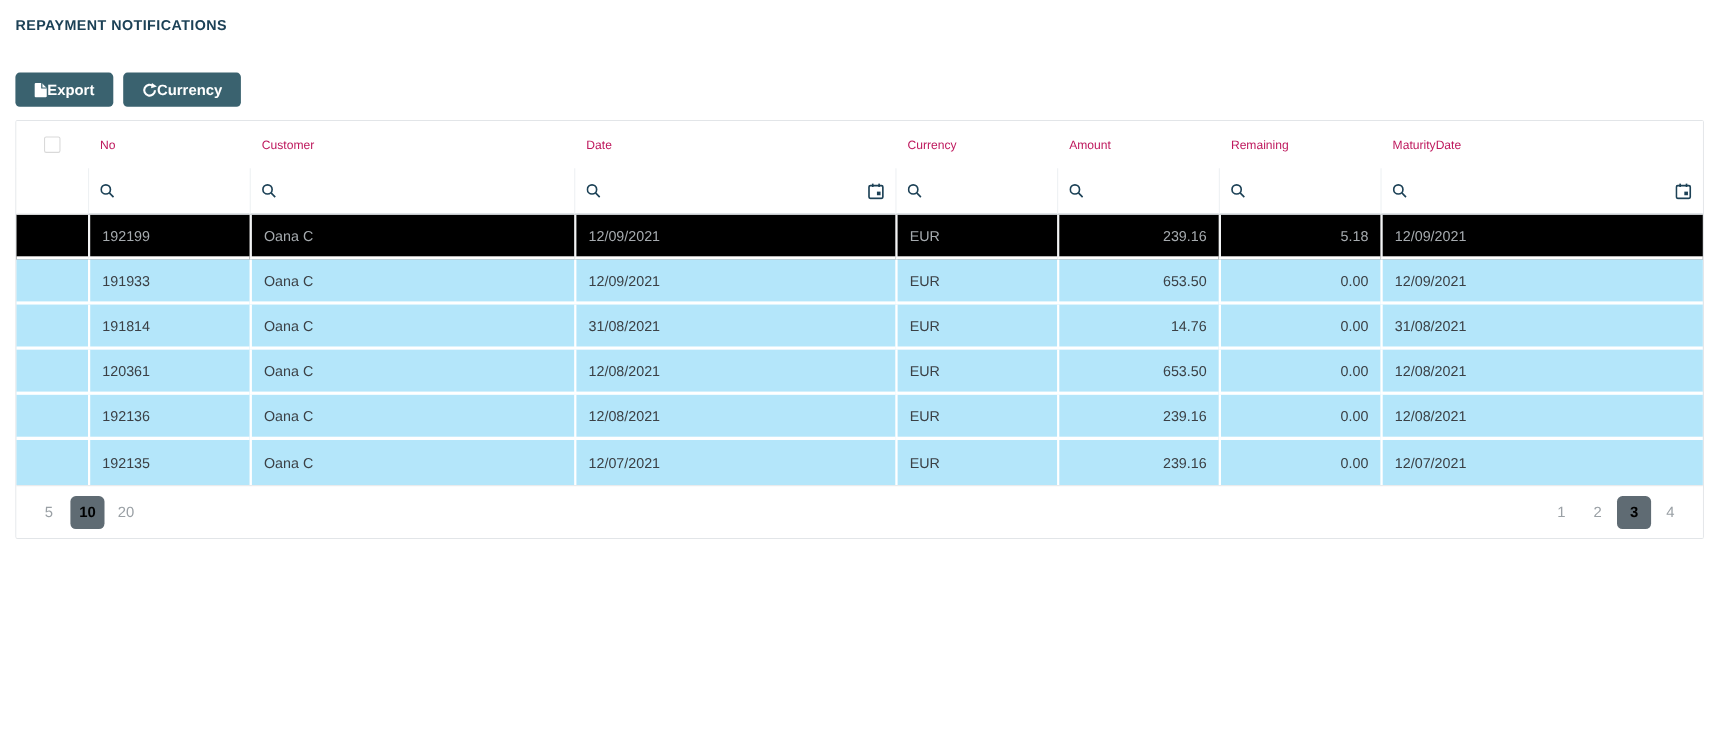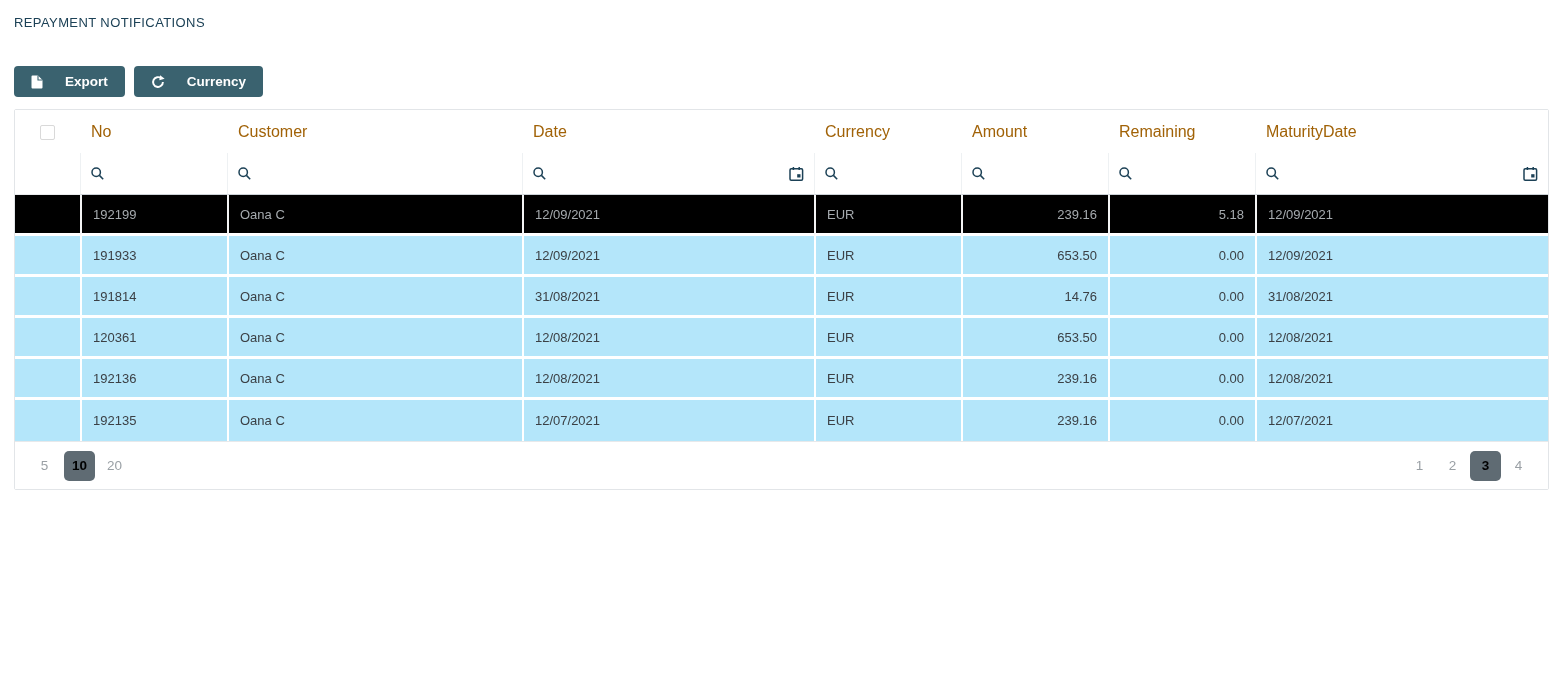--- a/index.html
+++ b/index.html
@@ -8,44 +8,44 @@
     width: 1563px; height: 685px; overflow: hidden;
     background: #ffffff;
     font-family: "Liberation Sans", sans-serif;
     color: #3d4247;
   }
   .page { padding: 13px 14px; }
 
   
   .page-title {
     margin: 2px 0 0 0;
-    font-size: 13px; font-weight: 400; letter-spacing: .4px;
+    font-size: 13px; font-weight: 700; letter-spacing: .4px;
     color: #1c4156; text-transform: uppercase;
   }
 
   
   .toolbar { margin-top: 36px; display: flex; gap: 9px; }
   .btn {
-    display: inline-flex; align-items: center; gap: 22px;
+    display: inline-flex; align-items: center; gap: 0;
     height: 31px; padding: 0 17px;
     background: #3a626f; color: #fff;
     border: none; border-radius: 4px;
     font-family: inherit; font-size: 13.5px; font-weight: 700;
     cursor: pointer;
   }
   .btn .bicon { display: inline-flex; align-items: center; }
 
   
   .grid { margin-top: 12px; border: 1px solid #e2e5e8; border-radius: 2px; background: #fff; }
   table { border-collapse: separate; border-spacing: 0; table-layout: fixed; width: 100%; }
 
   
   tr.hdr th {
     height: 43px; background: #fff;
-    font-weight: 400; font-size: 16px; color: #a16207;
+    font-weight: 400; font-size: 11px; color: #be185d;
     text-align: left; padding: 0 0 0 11px; vertical-align: middle;
   }
   tr.hdr th.c-check { text-align: center; padding: 0; }
   th.num, td.num { text-align: right; padding-right: 11px !important; }
 
   .checkbox {
     display: inline-block; width: 15px; height: 15px;
     border: 1px solid #d9d9d9; border-radius: 2px; background: #fff;
     vertical-align: middle; cursor: pointer;
   }

